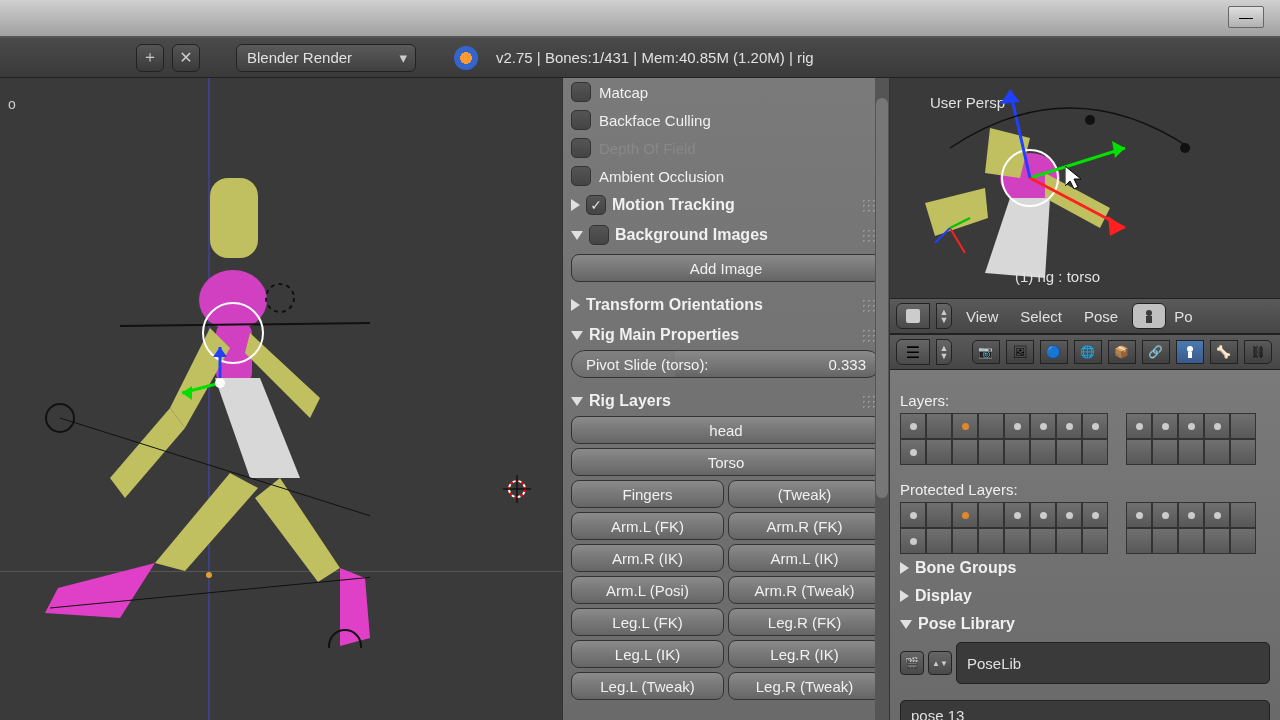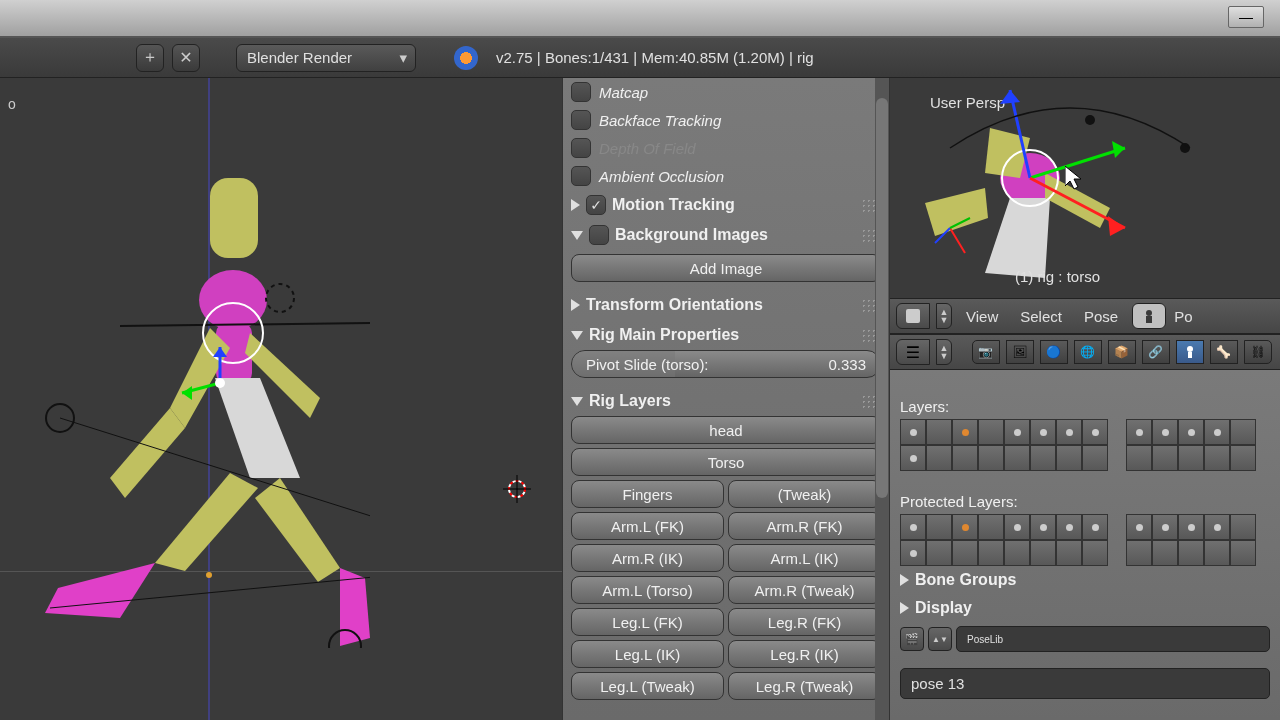--- a/index.html
+++ b/index.html
@@ -22,21 +22,21 @@
 .axis-v { position: absolute; left: 208px; top: 0; bottom: 0; width: 2px; background: #404080; }
 .axis-h { position: absolute; left: 0; right: 0; top: 493px; height: 1px; background: #555; }
 .persp-text { position: absolute; top: 18px; left: 8px; color: #ccc; font-size: 14px; }
 
 .character { position: absolute; left: 20px; top: 90px; width: 350px; height: 480px; }
 .character svg { width: 100%; height: 100%; }
 .manipulator { position: absolute; left: 180px; top: 265px; }
 .cursor3d { position: absolute; left: 502px; top: 396px; width: 30px; height: 30px; }
 
 .n-panel { width: 328px; background: linear-gradient(#7a7a7a, #6a6a6a); border-left: 1px solid #333; border-right: 1px solid #333; overflow-y: auto; padding: 0 8px; position: relative; }
-.n-row { display: flex; align-items: center; height: 28px; gap: 8px; font-style: italic; }
+.n-row { display: flex; align-items: center; height: 28px; gap: 8px; }
 .check { width: 20px; height: 20px; border: 1px solid #333; border-radius: 5px; background: linear-gradient(#555, #444); cursor: pointer; display: flex; align-items: center; justify-content: center; }
 .check.on:after { content: "✓"; color: #e0e0e0; font-size: 14px; }
 .n-label { color: #f0f0f0; font-size: 15px; }
 .n-label.dim { color: #888; }
 .collapse { display: flex; align-items: center; height: 30px; gap: 6px; cursor: pointer; }
 .tri { width: 0; height: 0; border-style: solid; }
 .tri.down { border-width: 9px 6px 0 6px; border-color: #e0e0e0 transparent transparent transparent; }
 .tri.right { border-width: 6px 0 6px 9px; border-color: transparent transparent transparent #e0e0e0; }
 .collapse-label { color: #f0f0f0; font-size: 16px; font-weight: bold; }
 .grip { margin-left: auto; width: 20px; height: 14px; background-image: radial-gradient(#999 1px, transparent 1px); background-size: 5px 5px; }
@@ -60,29 +60,29 @@
 .shade-icon { width: 28px; height: 24px; background: linear-gradient(#5a5a5a,#404040); border: 1px solid #222; display: flex; align-items: center; justify-content: center; font-size: 12px; cursor: pointer; }
 .shade-icon.first { border-radius: 5px 0 0 5px; }
 .shade-icon.last { border-radius: 0 5px 5px 0; }
 .shade-icon.active { background: linear-gradient(#4a7ab0, #3a5a8a); }
 
 .props-area { flex: 1; background: linear-gradient(#7a7a7a,#6a6a6a); padding: 6px 10px; overflow: hidden; }
 .tab-row { display: flex; height: 32px; margin-bottom: 6px; }
 .pose-tab { flex: 1; display: flex; align-items: center; justify-content: center; border: 1px solid #222; font-size: 16px; cursor: pointer; }
 .pose-tab.active { background: linear-gradient(#4a8de0, #3a6db8); color: #fff; border-radius: 8px 0 0 8px; }
 .pose-tab.inactive { background: linear-gradient(#7a7a7a,#5a5a5a); color: #e0e0e0; border-radius: 0 8px 8px 0; }
-.section-label { color: #f0f0f0; font-size: 15px; margin: 22px 0 4px 0; }
+.section-label { color: #f0f0f0; font-size: 15px; margin: 16px 0 4px 0; }
 .layer-grids { display: flex; gap: 18px; }
 .layer-grid { display: grid; grid-template-columns: repeat(8, 26px); grid-template-rows: 26px 26px; }
 .layer-cell { border: 1px solid #333; background: linear-gradient(#707070,#585858); display: flex; align-items: center; justify-content: center; cursor: pointer; }
 .layer-cell .dot { width: 7px; height: 7px; border-radius: 50%; background: #ccc; }
 .layer-cell .dot.orange { background: #e08830; }
 
 .collapse2 { display: flex; align-items: center; gap: 6px; height: 28px; cursor: pointer; }
-.name-field { background: #3a3a3a; border: 1px solid #222; border-radius: 5px; height: 26px; display: flex; align-items: center; padding: 0 10px; color: #e0e0e0; font-size: 10px; flex: 1; }
+.name-field { background: #3a3a3a; border: 1px solid #222; border-radius: 5px; height: 42px; display: flex; align-items: center; padding: 0 10px; color: #e0e0e0; font-size: 15px; flex: 1; }
 .poselib-row { display: flex; align-items: center; gap: 4px; margin-top: 4px; }
 .small-icon { width: 24px; height: 24px; background: linear-gradient(#666,#4a4a4a); border: 1px solid #222; border-radius: 4px; display: flex; align-items: center; justify-content: center; font-size: 11px; color: #ccc; cursor: pointer; }
 .list-box { background: #3a3a3a; border: 1px solid #222; border-radius: 5px; margin-top: 16px; padding: 6px 10px; color: #e0e0e0; font-size: 15px; }
 
 .mini-char svg { width: 360px; height: 220px; }
 .arrow-cursor { position: absolute; top: 88px; left: 175px; }
 </style>
 </head>
 <body>
 
@@ -151,21 +151,21 @@
     <div style="position:absolute;left:206px;top:494px;width:6px;height:6px;border-radius:50%;background:#e0a030"></div>
   </div>
 
   <div class="n-panel">
     <div class="n-row">
         <div class="check"></div>
         <span class="n-label">Matcap</span>
       </div>
     <div class="n-row">
         <div class="check"></div>
-        <span class="n-label">Backface Tracking</span>
+        <span class="n-label">Backface Culling</span>
       </div>
     <div class="n-row">
         <div class="check"></div>
         <span class="n-label dim">Depth Of Field</span>
       </div>
     <div class="n-row">
         <div class="check"></div>
         <span class="n-label">Ambient Occlusion</span>
       </div>
 
@@ -208,21 +208,21 @@
     </div>
     <div class="panel-btn" style="margin-bottom:4px">head</div>
     <div class="panel-btn" style="margin-bottom:4px">Torso</div>
     <div class="grid2">
       <div class="panel-btn">Fingers</div>
       <div class="panel-btn">(Tweak)</div>
       <div class="panel-btn">Arm.L (FK)</div>
       <div class="panel-btn">Arm.R (FK)</div>
       <div class="panel-btn">Arm.R (IK)</div>
       <div class="panel-btn">Arm.L (IK)</div>
-      <div class="panel-btn">Arm.L (Torso)</div>
+      <div class="panel-btn">Arm.L (Posi)</div>
       <div class="panel-btn">Arm.R (Tweak)</div>
       <div class="panel-btn">Leg.L (FK)</div>
       <div class="panel-btn">Leg.R (FK)</div>
       <div class="panel-btn">Leg.L (IK)</div>
       <div class="panel-btn">Leg.R (IK)</div>
       <div class="panel-btn">Leg.L (Tweak)</div>
       <div class="panel-btn">Leg.R (Tweak)</div>
     </div>
     <div class="scrollbar-v">
         <div class="scrollbar-thumb"></div>
@@ -416,20 +416,24 @@
       </div>
 
       <div class="collapse2">
           <span class="tri right"></span>
           <span class="collapse-label">Bone Groups</span>
         </div>
       <div class="collapse2">
           <span class="tri right"></span>
           <span class="collapse-label">Display</span>
         </div>
+      <div class="collapse2">
+          <span class="tri down"></span>
+          <span class="collapse-label">Pose Library</span>
+        </div>
 
       <div class="poselib-row">
         <div class="small-icon">🎬</div>
         <div class="small-icon" style="font-size:8px">▲▼</div>
         <div class="name-field">PoseLib</div>
       </div>
       <div class="list-box">
         <span>pose 13</span>
       </div>
     </div>

